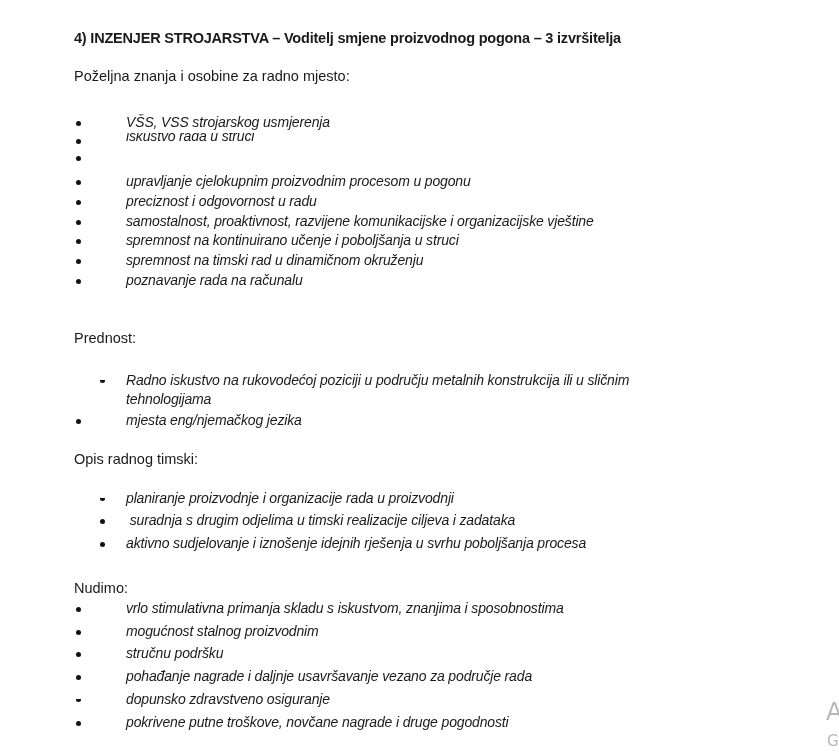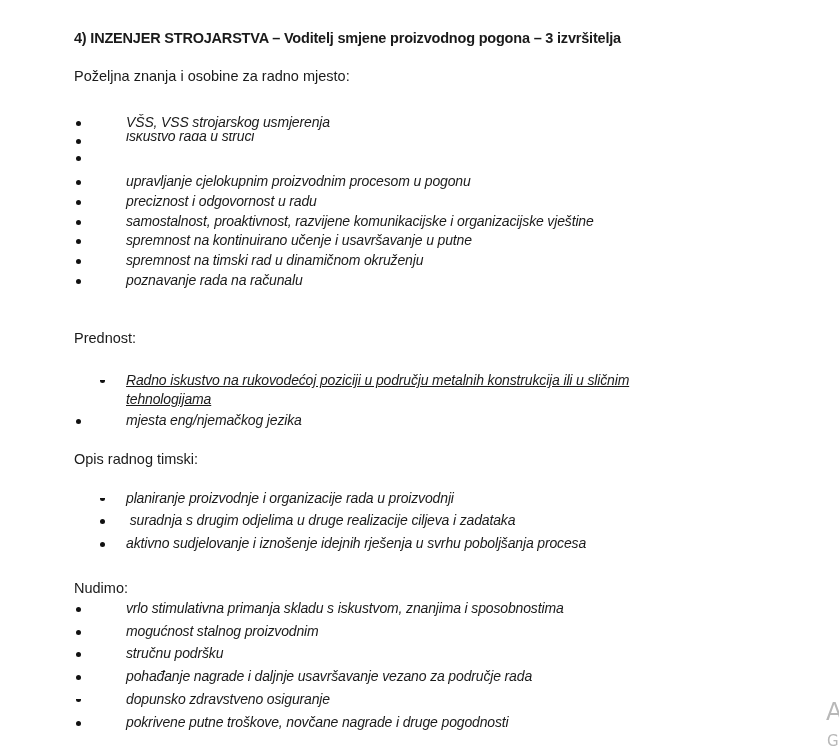--- a/index.html
+++ b/index.html
@@ -9,21 +9,21 @@
       font-family: "Liberation Sans", "DejaVu Sans", sans-serif;
       font-size: 14px;
     }
     .page { position: absolute; left: 0; top: 0; width: 839px; height: 754px; padding-left: 46px; }
     .title { position: absolute; left: 74px; top: 30px; font-weight: bold; font-size: 14.5px; letter-spacing: -0.2px; }
     .heading { position: absolute; left: 74px; font-size: 14.5px; }
     .item { position: absolute; left: 0; width: 760px; font-size: 14px; letter-spacing: -0.15px; font-style: italic; }
     .bullet { position: absolute; width: 5px; height: 5px; border-radius: 50%; background: #111; }
     .bullet.half { height: 3px; border-radius: 0 0 3px 3px; }
     .txt { position: absolute; left: 126px; white-space: nowrap; }
-    .txt.wrap { white-space: normal; width: 560px; line-height: 19px; text-decoration: underline; }
+    .txt.wrap { white-space: normal; width: 560px; line-height: 19px; }
     .wm { position: absolute; color: #b8b8b8; font-family: "DejaVu Sans", sans-serif; }
   </style>
 </head>
 <body>
 
 <div class="page">
 
   <div class="title">4) INZENJER STROJARSTVA – Voditelj smjene proizvodnog pogona – 3 izvršitelja</div>
 
   <div class="heading" style="top:68px">Poželjna znanja i osobine za radno mjesto:</div>
@@ -47,21 +47,21 @@
     <div class="item" style="top:193px">
         <span class="bullet" style="left:76px;top:7px"></span>
         <span class="txt">preciznost i odgovornost u radu</span>
       </div>
     <div class="item" style="top:213px">
         <span class="bullet" style="left:76px;top:7px"></span>
         <span class="txt">samostalnost, proaktivnost, razvijene komunikacijske i organizacijske vještine</span>
       </div>
     <div class="item" style="top:232px">
         <span class="bullet" style="left:76px;top:7px"></span>
-        <span class="txt">spremnost na kontinuirano učenje i usavršavanje u putne</span>
+        <span class="txt">spremnost na kontinuirano učenje i poboljšanja u struci</span>
       </div>
     <div class="item" style="top:252px">
         <span class="bullet" style="left:76px;top:7px"></span>
         <span class="txt">spremnost na timski rad u dinamičnom okruženju</span>
       </div>
     <div class="item" style="top:272px">
         <span class="bullet" style="left:76px;top:7px"></span>
         <span class="txt">poznavanje rada na računalu</span>
       </div>
   </div>
@@ -79,21 +79,21 @@
   </div>
 
   <div class="heading" style="top:451px">Opis radnog timski:</div>
   <div>
     <div class="item" style="top:490px">
         <span class="bullet half" style="left:100px;top:8px"></span>
         <span class="txt">planiranje proizvodnje  i organizacije rada u proizvodnji</span>
       </div>
     <div class="item" style="top:512px">
         <span class="bullet" style="left:100px;top:7px"></span>
-        <span class="txt" style="white-space:pre"> suradnja s drugim odjelima u druge realizacije ciljeva i zadataka</span>
+        <span class="txt" style="white-space:pre"> suradnja s drugim odjelima u timski realizacije ciljeva i zadataka</span>
       </div>
     <div class="item" style="top:535px">
         <span class="bullet" style="left:100px;top:7px"></span>
         <span class="txt">aktivno sudjelovanje i iznošenje idejnih rješenja u svrhu poboljšanja procesa</span>
       </div>
   </div>
 
   <div class="heading" style="top:580px">Nudimo:</div>
   <div>
     <div class="item" style="top:600px">

